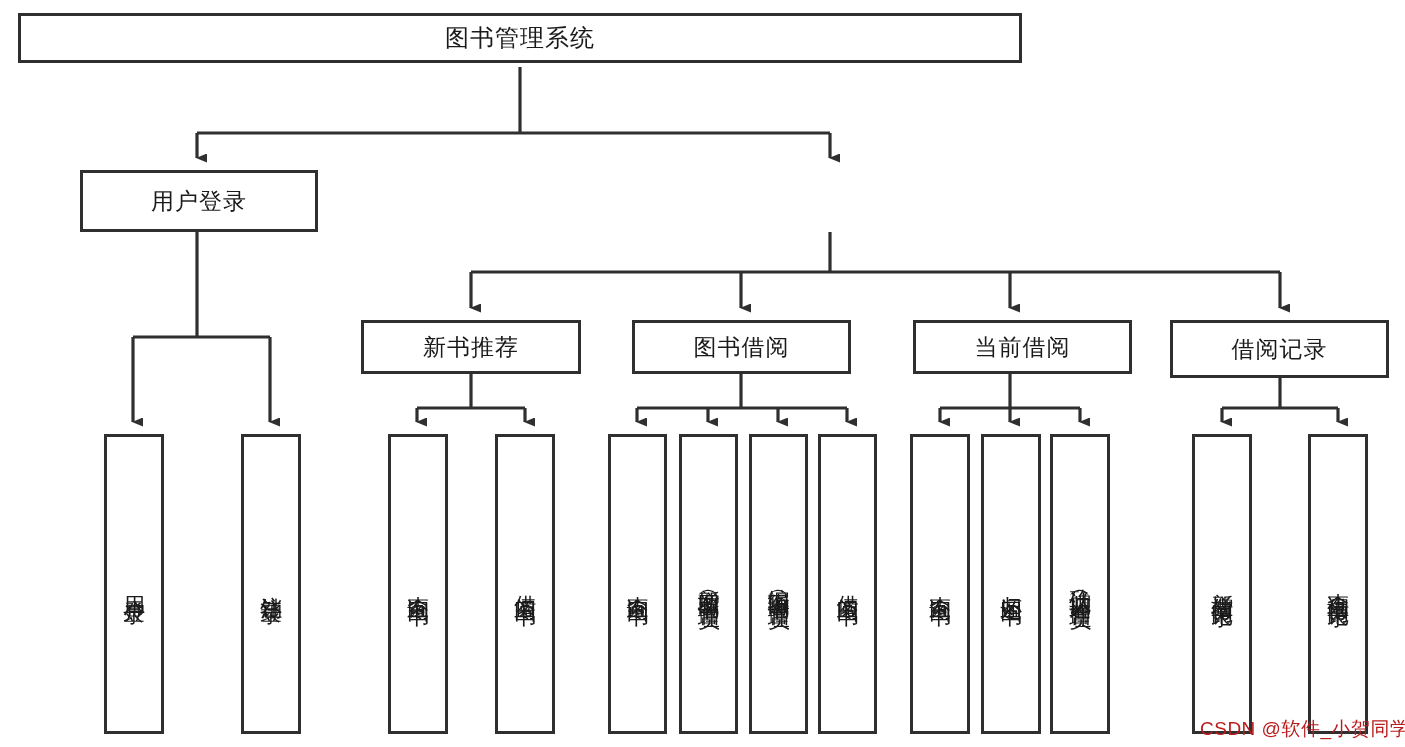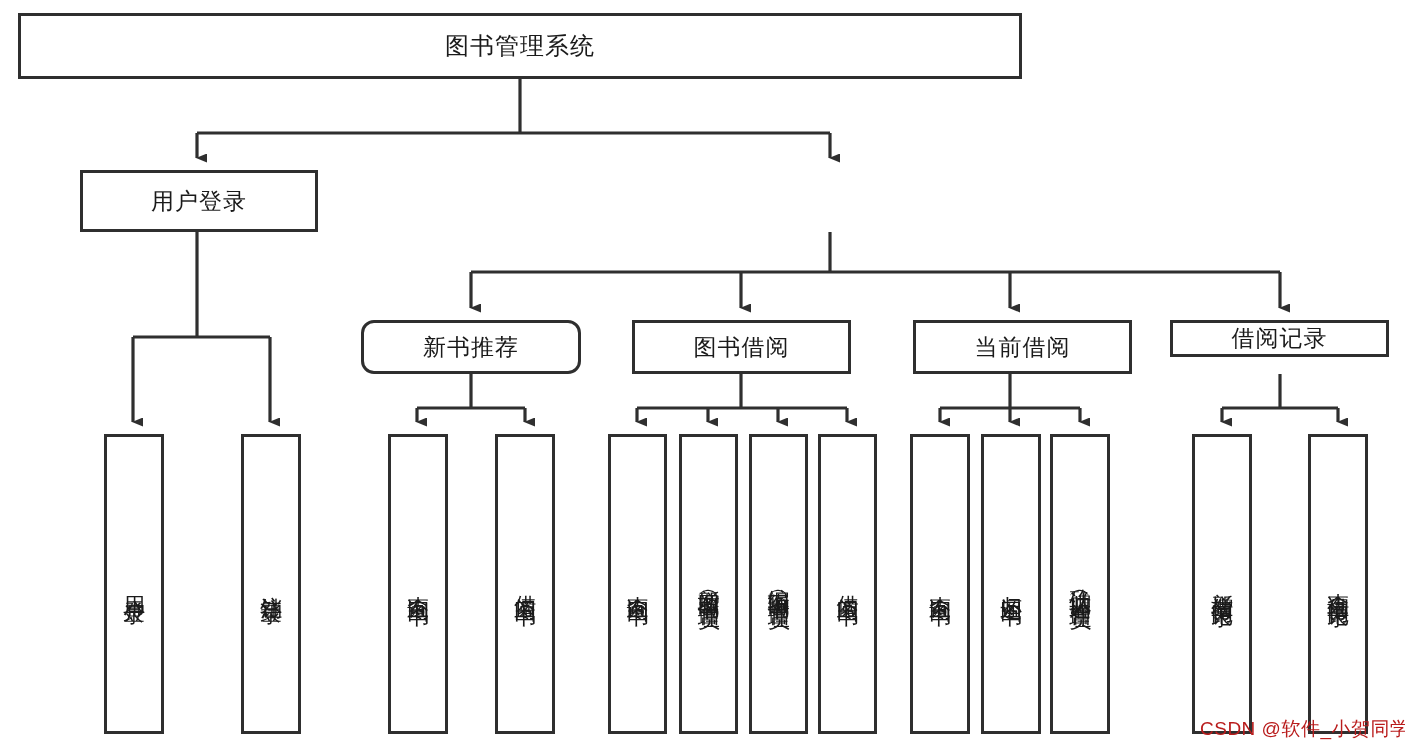--- a/index.html
+++ b/index.html
@@ -114,38 +114,38 @@
       <path d="M1010,408 L1010,422" marker-end="url(#arrow)"></path>
       <path d="M1080,408 L1080,422" marker-end="url(#arrow)"></path>
 
       <path d="M1280,374 L1280,408"></path>
       <path d="M1222,408 L1338,408"></path>
       <path d="M1222,408 L1222,422" marker-end="url(#arrow)"></path>
       <path d="M1338,408 L1338,422" marker-end="url(#arrow)"></path>
     </g>
   </svg>
 
-  <div class="node root" style="left:18px; top:13px; width:1004px; height:66px;">
+  <div class="node root" style="left:18px; top:13px; width:1004px; height:50px;">
     <span>图书管理系统</span>
   </div>
 
   <div class="node h" style="left:80px; top:170px; width:238px; height:62px;">
     <span>用户登录</span>
   </div>
 
-  <div class="node h" style="left:361px; top:320px; width:220px; height:54px;border-radius:13px;">
+  <div class="node h" style="left:361px; top:320px; width:220px; height:54px;">
     <span>新书推荐</span>
   </div>
   <div class="node h" style="left:632px; top:320px; width:219px; height:54px;">
     <span>图书借阅</span>
   </div>
   <div class="node h" style="left:901px; top:320px; width:219px; height:54px;margin-left:12px;">
     <span>当前借阅</span>
   </div>
-  <div class="node h" style="left:1170px; top:320px; width:219px; height:37px;">
+  <div class="node h" style="left:1170px; top:320px; width:219px; height:58px;">
     <span>借阅记录</span>
   </div>
 
   <div class="node v" style="left:104px; top:434px; width:60px; height:300px;">
     <span class="vtext">用户登录</span>
   </div>
   <div class="node v" style="left:241px; top:434px; width:60px; height:300px;">
     <span class="vtext">注销登录</span>
   </div>
 

